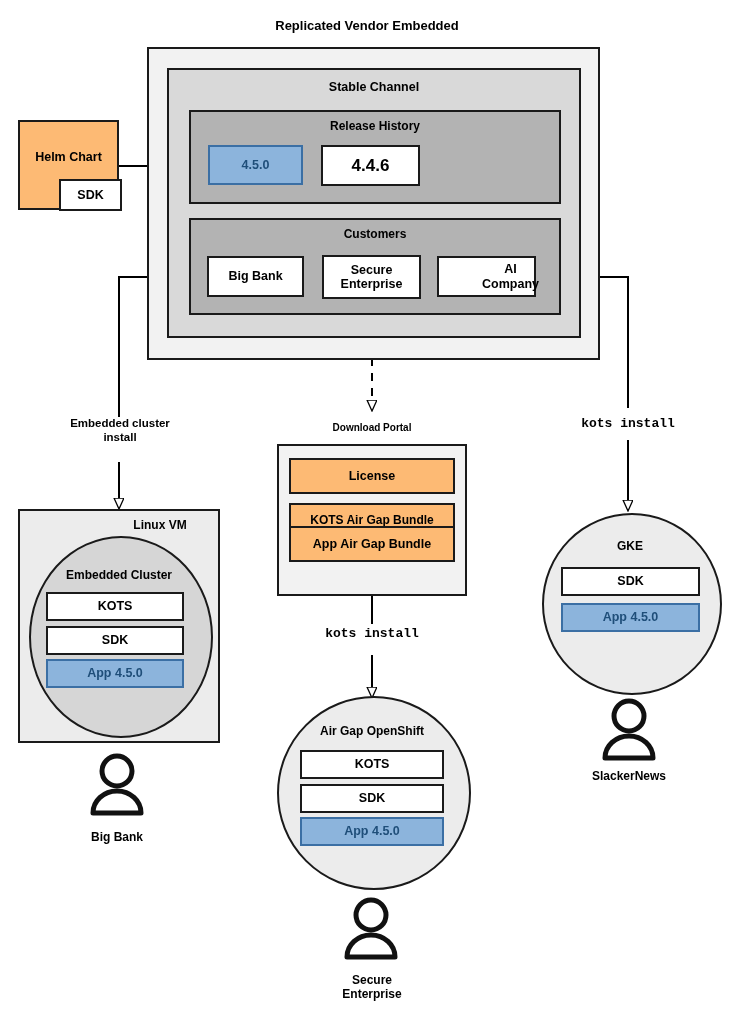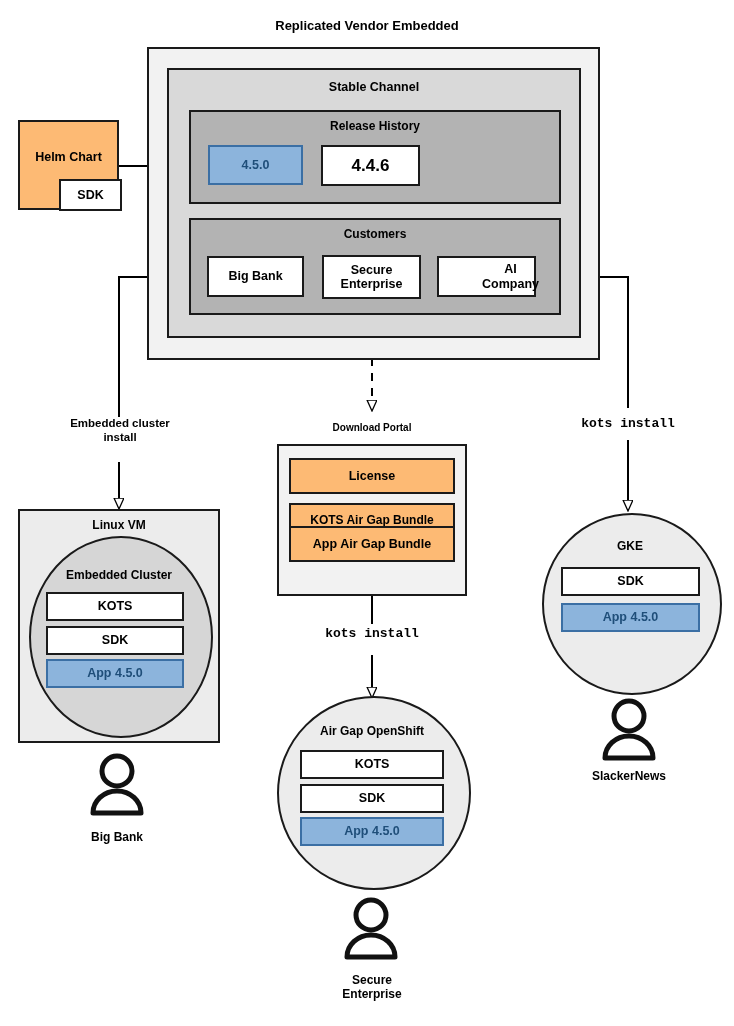--- a/index.html
+++ b/index.html
@@ -107,21 +107,21 @@
   <div class="lbl mono" style="left:282px;top:626px;width:180px;font-size:13px;">kots install</div>
 
   <div class="lbl" style="left:282px;top:422px;width:180px;font-size:10px;">Download Portal</div>
   <div class="box f-outer" style="left:277px;top:444px;width:190px;height:152px;"></div>
 
   <div class="box f-gray" style="left:289px;top:458px;width:166px;height:36px;font-size:12.5px;">License</div>
   <div class="box f-gray" style="left:289px;top:503px;width:166px;height:36px;font-size:12px;">KOTS Air Gap Bundle</div>
   <div class="box f-gray" style="left:289px;top:526px;width:166px;height:36px;font-size:12.5px;">App Air Gap Bundle</div>
 
   <div class="box f-vm" style="left:18px;top:509px;width:202px;height:234px;"></div>
-  <div class="lbl" style="left:18px;top:518px;width:202px;font-size:12px;">Linux VM</div>
+  <div class="lbl" style="left:18px;top:518px;width:202px;font-size:12px;padding-left:41px;">Linux VM</div>
 
   <div class="f-ellipse-dark" style="position:absolute;left:29px;top:536px;width:180px;height:198px;"></div>
   <div class="lbl" style="left:29px;top:568px;width:180px;font-size:12px;">Embedded Cluster</div>
 
   <div class="box f-white" style="left:46px;top:592px;width:138px;height:29px;font-size:12.5px;">KOTS</div>
   <div class="box f-white" style="left:46px;top:626px;width:138px;height:29px;font-size:12.5px;">SDK</div>
   <div class="box f-blue" style="left:46px;top:659px;width:138px;height:29px;font-size:12.5px;">App 4.5.0</div>
 
   <div class="lbl" style="left:47px;top:830px;width:140px;font-size:12px;">Big Bank</div>
 

